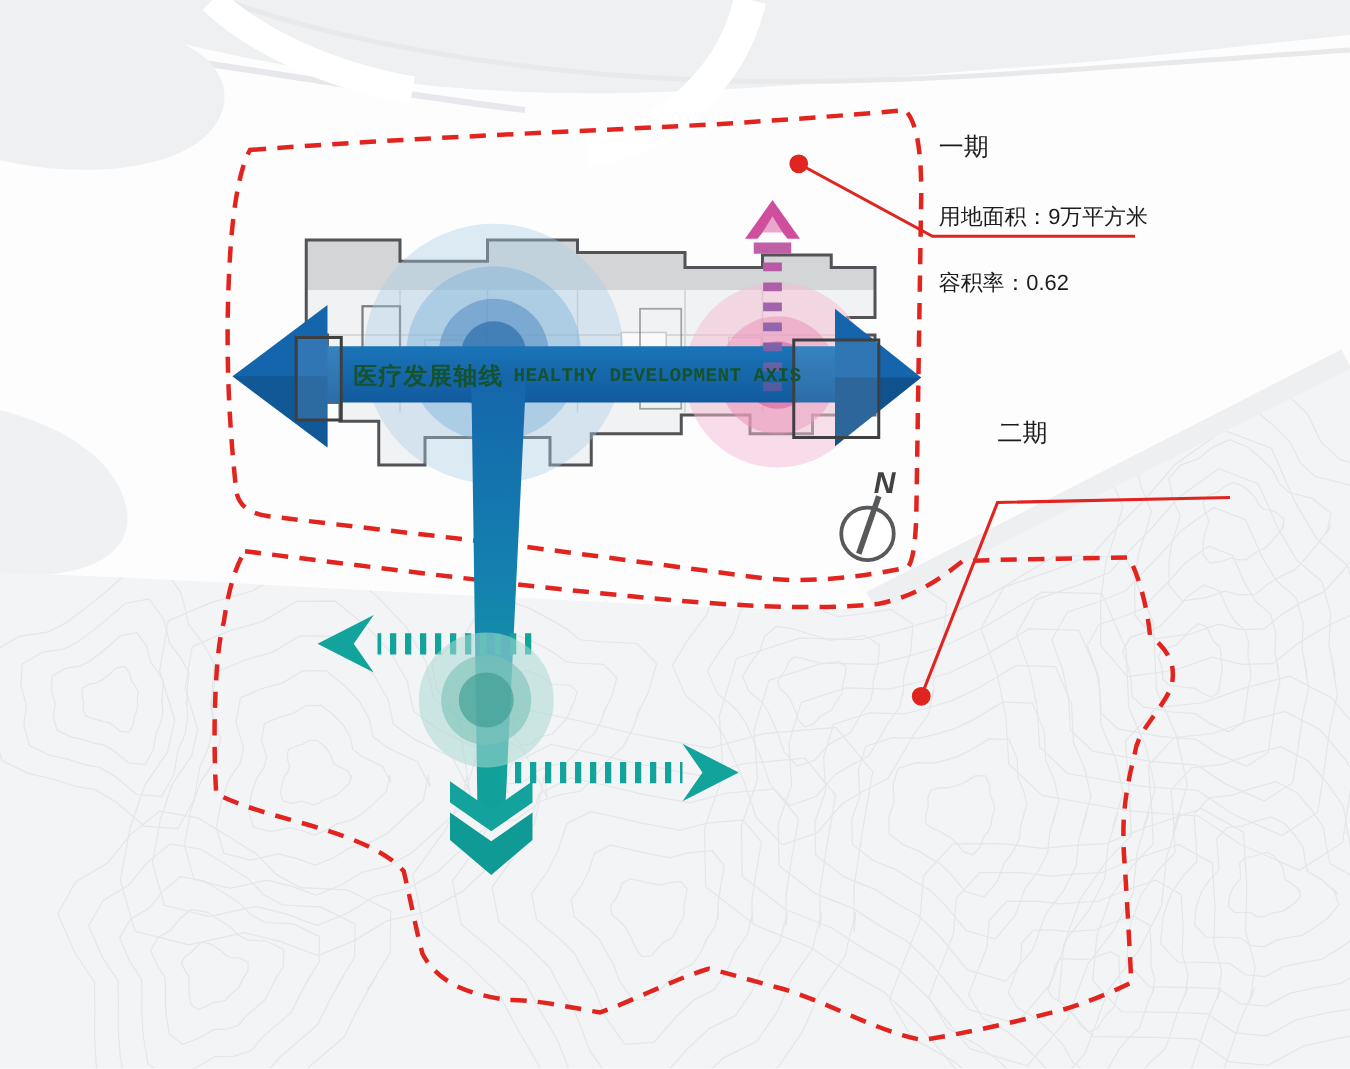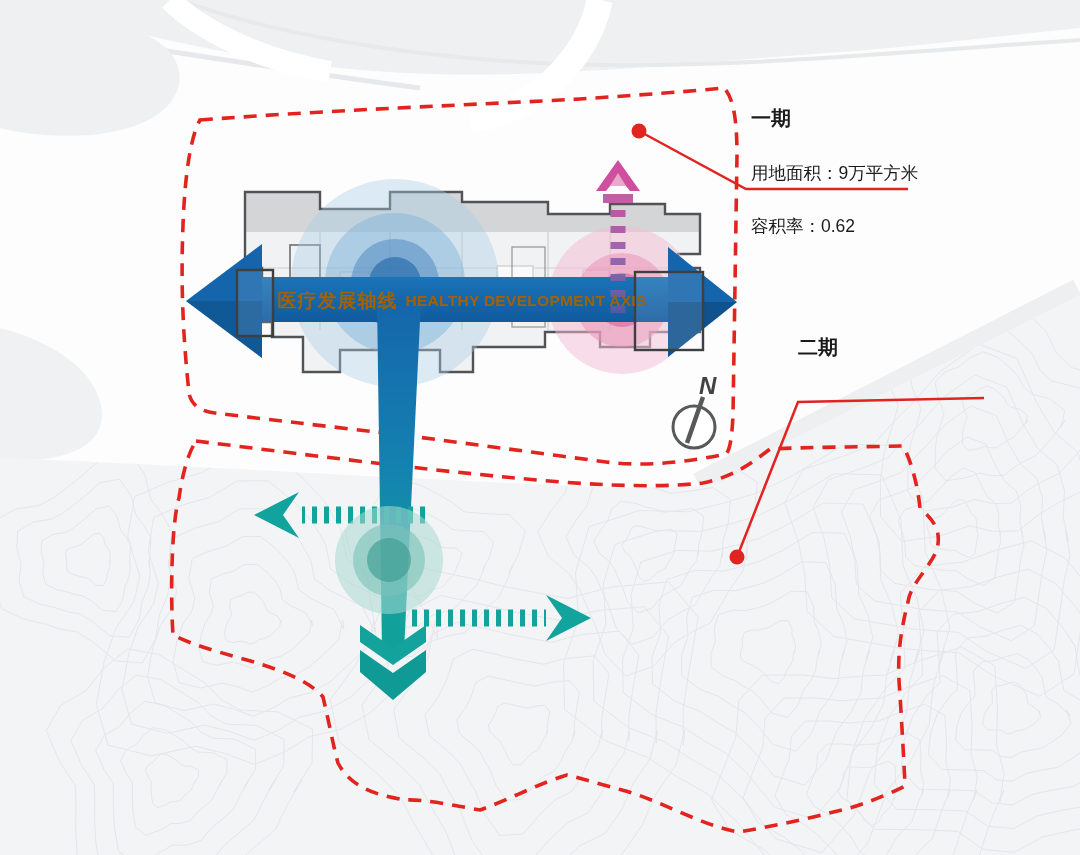--- a/index.html
+++ b/index.html
@@ -1,25 +1,25 @@
 <!DOCTYPE html>
 <html><head>
 <meta charset="utf-8">
 <style>
   html,body{margin:0;padding:0;background:#ffffff;}
   .stage{position:relative;width:1080px;height:855px;overflow:hidden;background:#fdfdfe;
          font-family:"Liberation Sans","DejaVu Sans",sans-serif;}
   .stage svg{position:absolute;left:0;top:0;}
   .axis-label{position:absolute;left:262px;top:288px;width:400px;height:26px;
               display:flex;align-items:center;justify-content:center;gap:8px;
-              color:#a16207;white-space:nowrap;pointer-events:none;}
+              color:#14532d;white-space:nowrap;pointer-events:none;}
   .axis-label .zh{font-size:19px;font-weight:bold;letter-spacing:1px;}
-  .axis-label .en{font-size:15.5px;font-weight:bold;letter-spacing:.3px;}
+  .axis-label .en{font-size:15.5px;font-weight:bold;letter-spacing:.3px;font-family:Liberation Mono, monospace;}
   .phase-label{position:absolute;color:#1b1b1b;white-space:nowrap;line-height:1.45;}
-  .phase-label .title{font-size:20px;font-weight:bold;margin-bottom:2px;}
+  .phase-label .title{font-size:20px;font-weight:normal;margin-bottom:2px;}
   .phase-label .line{font-size:17.5px;margin-top:28px;}
   .p1{left:751px;top:104px;}
   .p2{left:798px;top:333px;}
 </style>
 </head>
 <body>
 
 <div class="stage">
 <svg viewBox="0 0 1080 855" width="1080" height="855">
   <defs>

